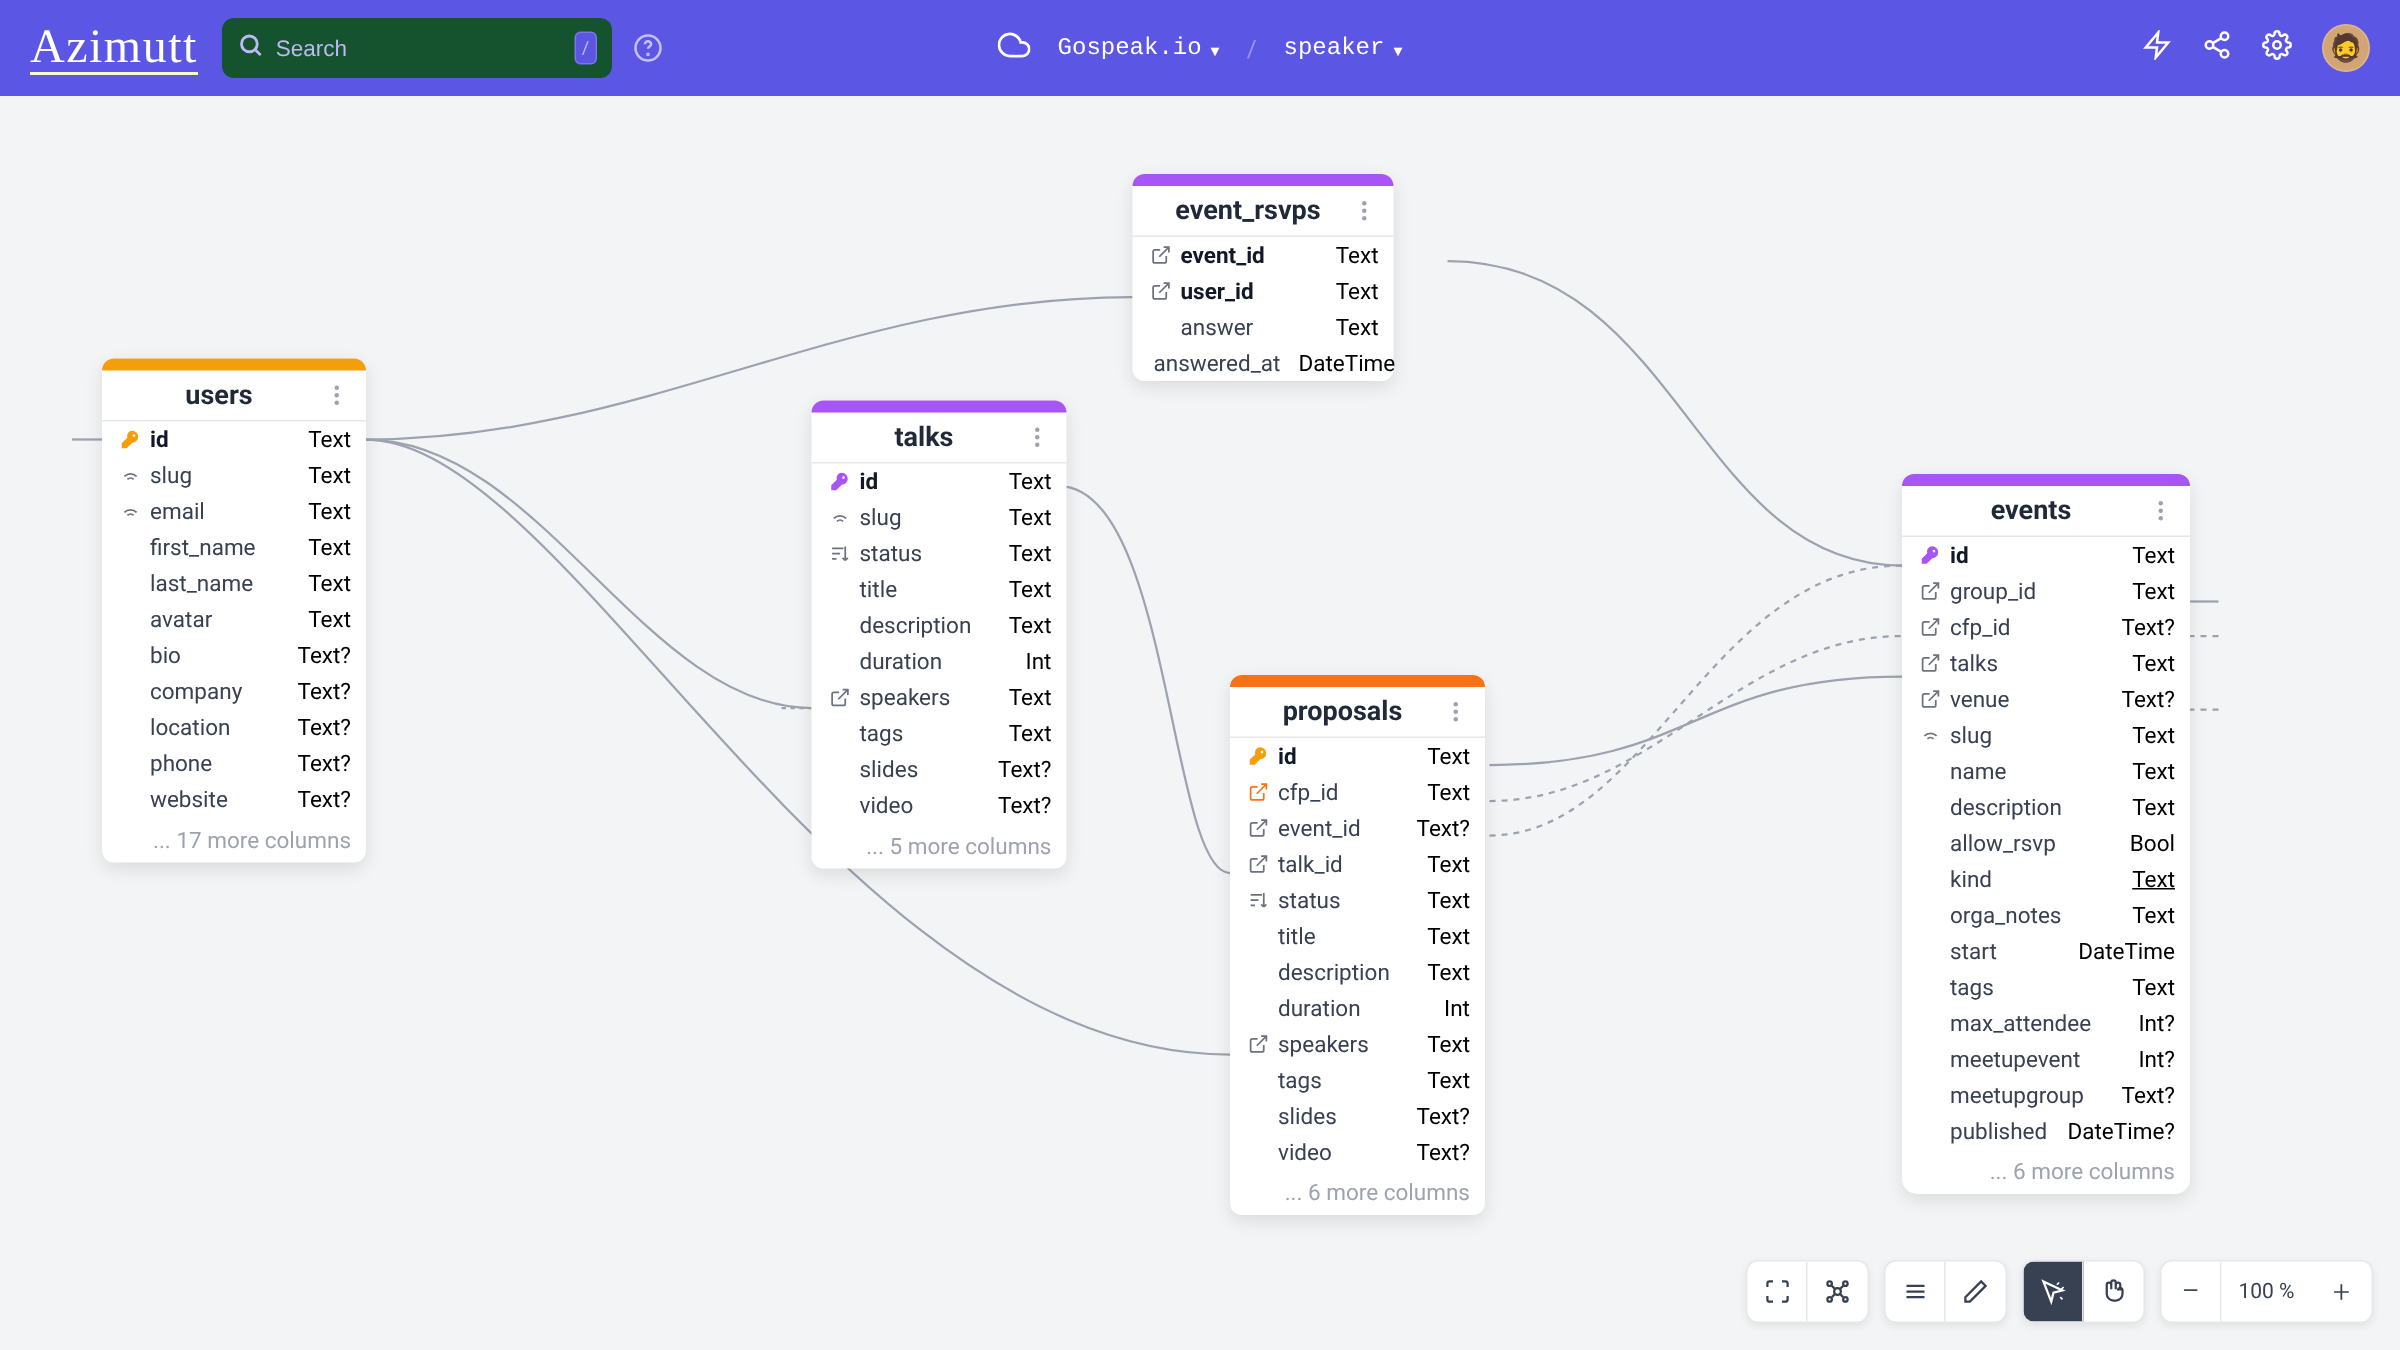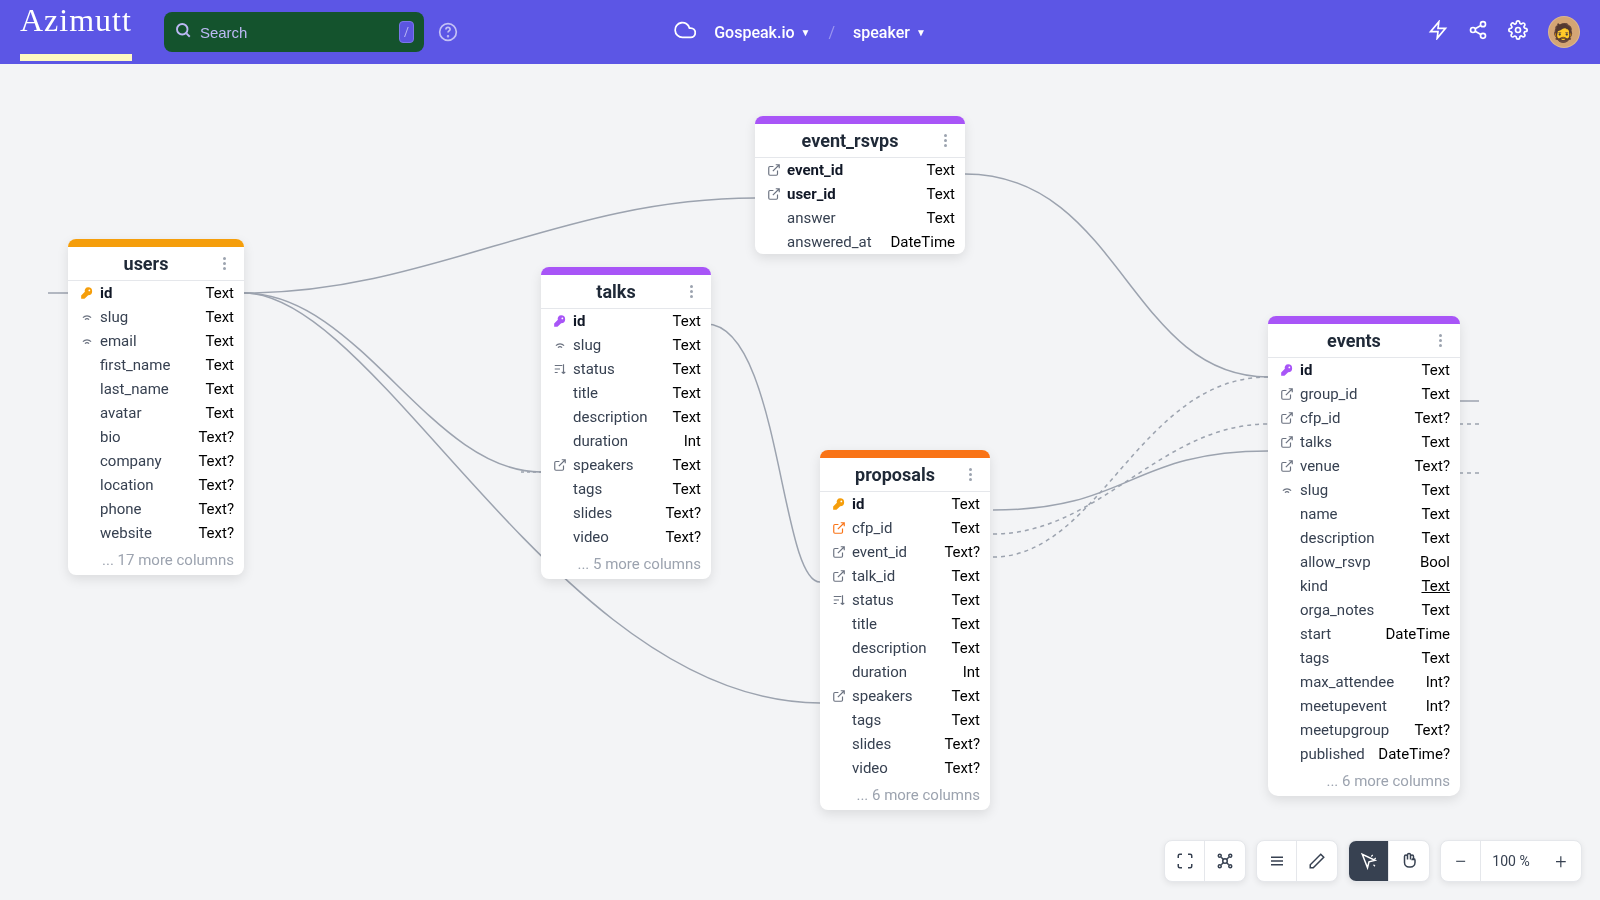--- a/index.html
+++ b/index.html
@@ -1,25 +1,25 @@
 <!DOCTYPE html>
 <html><head>
 <meta charset="utf-8">
 <style>
 * { box-sizing: border-box; margin: 0; padding: 0; }
 body { font-family: -apple-system, BlinkMacSystemFont, "Segoe UI", Roboto, Helvetica, Arial, sans-serif; background: #f3f4f6; width: 1600px; height: 900px; overflow: hidden; position: relative; }
 .header { height: 64px; background: #5c56e5; display: flex; align-items: center; padding: 0 20px; color: white; position: relative; z-index: 10; }
-.logo { font-family: "Brush Script MT", cursive; font-size: 32px; font-weight: 500; margin-right: 32px; letter-spacing: 1px; border-bottom: 7px solid #fef9c3; line-height: 1; padding-bottom: 18px;}
+.logo { font-family: "Brush Script MT", cursive; font-size: 32px; font-weight: 500; margin-right: 16px; letter-spacing: 1px; border-bottom: 2px solid #fef9c3; line-height: 1; padding-bottom: 2px;}
 .search-box { display: flex; align-items: center; background: #14532d; border-radius: 8px; height: 40px; width: 260px; padding: 0 10px; }
 .search-box input { background: transparent; border: none; color: white; flex: 1; font-size: 15px; outline: none; margin-left: 8px; }
 .search-box input::placeholder { color: #bdb9f5; }
 .kbd { background: #5b55e0; border: 1px solid #7a75eb; border-radius: 4px; width: 22px; height: 22px; display: flex; align-items: center; justify-content: center; font-size: 12px; color: #bdb9f5; }
 .header-icon { color: #c4c1f5; margin-left: 14px; cursor: pointer; display:flex; align-items:center;}
 .center-nav { position: absolute; left: 50%; transform: translateX(-50%); display: flex; align-items: center; gap: 18px; }
-.center-nav .link { color: white; font-size: 16px; font-weight: 500; display: flex; align-items: center; gap: 6px; cursor: pointer; }
+.center-nav .link { color: white; font-size: 16px; font-weight: 500; display: flex; align-items: flex-end; gap: 6px; cursor: pointer; font-family: Liberation Mono, monospace; }
 .center-nav .sep { color: #9a95f0; }
 .right-icons { margin-left: auto; display: flex; align-items: center; gap: 20px; }
 .avatar { width: 32px; height: 32px; border-radius: 50%; background: #d4a574; border: 1px solid #fff3; display:flex; align-items:center; justify-content:center; font-size:18px;}
 .canvas { position: absolute; top: 64px; left: 0; right: 0; bottom: 0; }
 svg.edges { position: absolute; top:0; left:0; width: 1600px; height: 836px; pointer-events: none; }
 .table-card { position: absolute; background: white; border-radius: 8px; box-shadow: 0 4px 12px rgba(0,0,0,0.1); min-width: 170px; }
 .table-header { height: 8px; border-radius: 8px 8px 0 0; }
 .table-title-row { display: flex; align-items: center; padding: 6px 10px; border-bottom: 1px solid #e5e7eb;}
 .table-title { font-weight: 700; font-size: 18px; flex: 1; text-align: center; color: #1f2937;}
 .dots { width: 20px; display:flex; flex-direction:column; gap:2px; align-items:center; cursor:pointer;}
@@ -285,21 +285,21 @@
         </div>
         <div class="col-row">
           <span class="col-icon"></span>
           <span class="col-name">video</span>
           <span class="col-type">Text?</span>
         </div>
       </div>
   <div class="more-row">... 5 more columns</div>
 </div>
 
-<div class="table-card" style="left:755px; top:52px; width:210px;">
+<div class="table-card" style="left:755px; top:52px; width:174px;">
   <div class="table-header" style="background:#a855f7"></div>
   <div class="table-title-row">
     <div class="table-title">event_rsvps</div>
     <div class="dots">
           <span></span>
           <span></span>
           <span></span>
         </div>
   </div>
   <div id="cols-event_rsvps">

